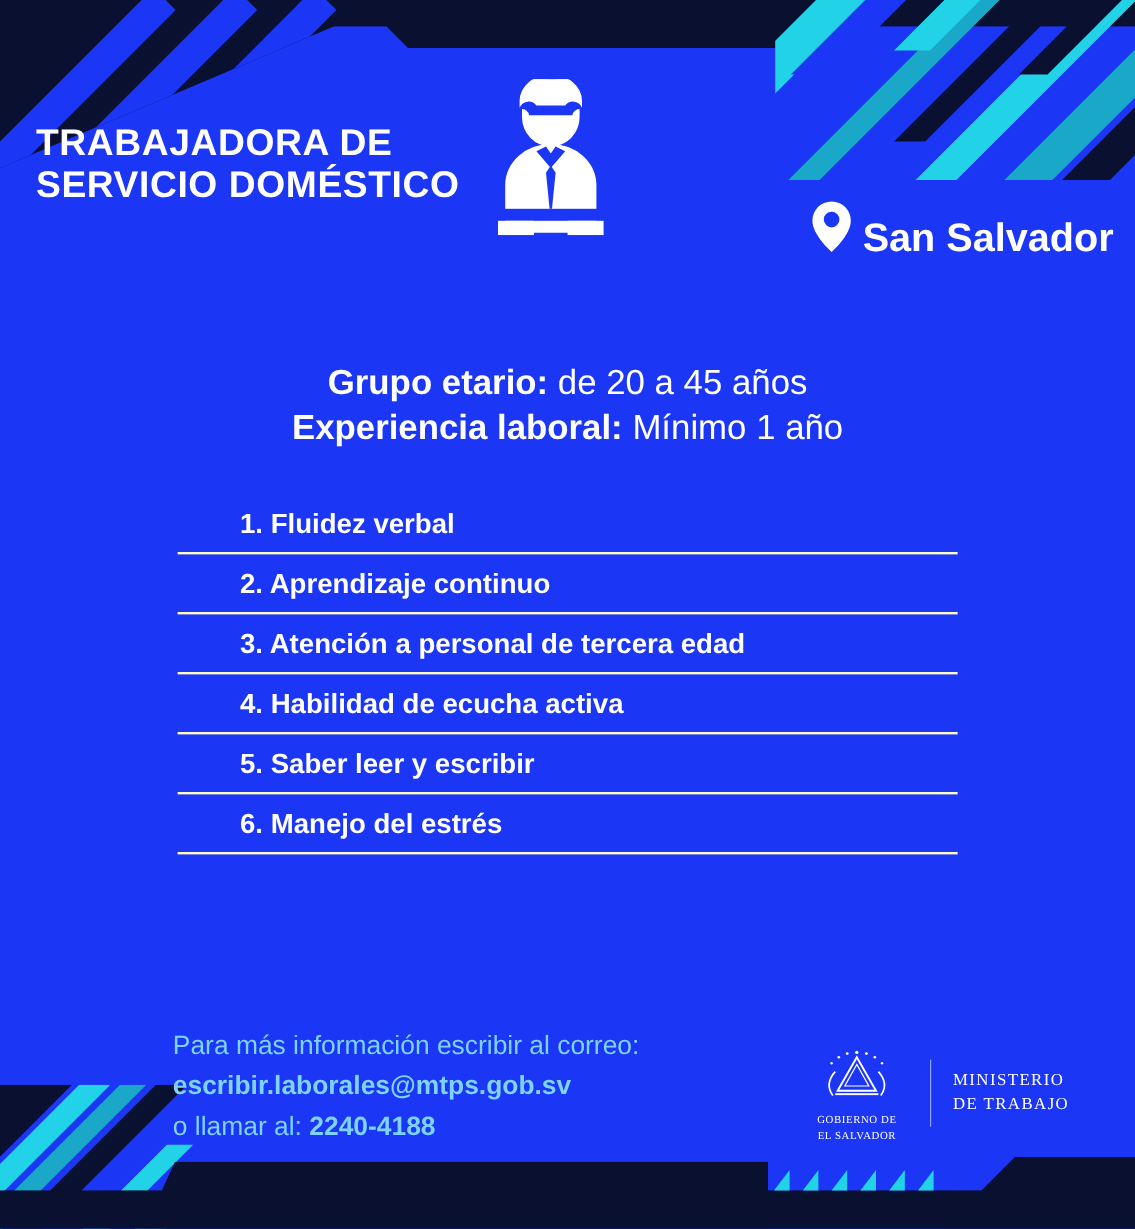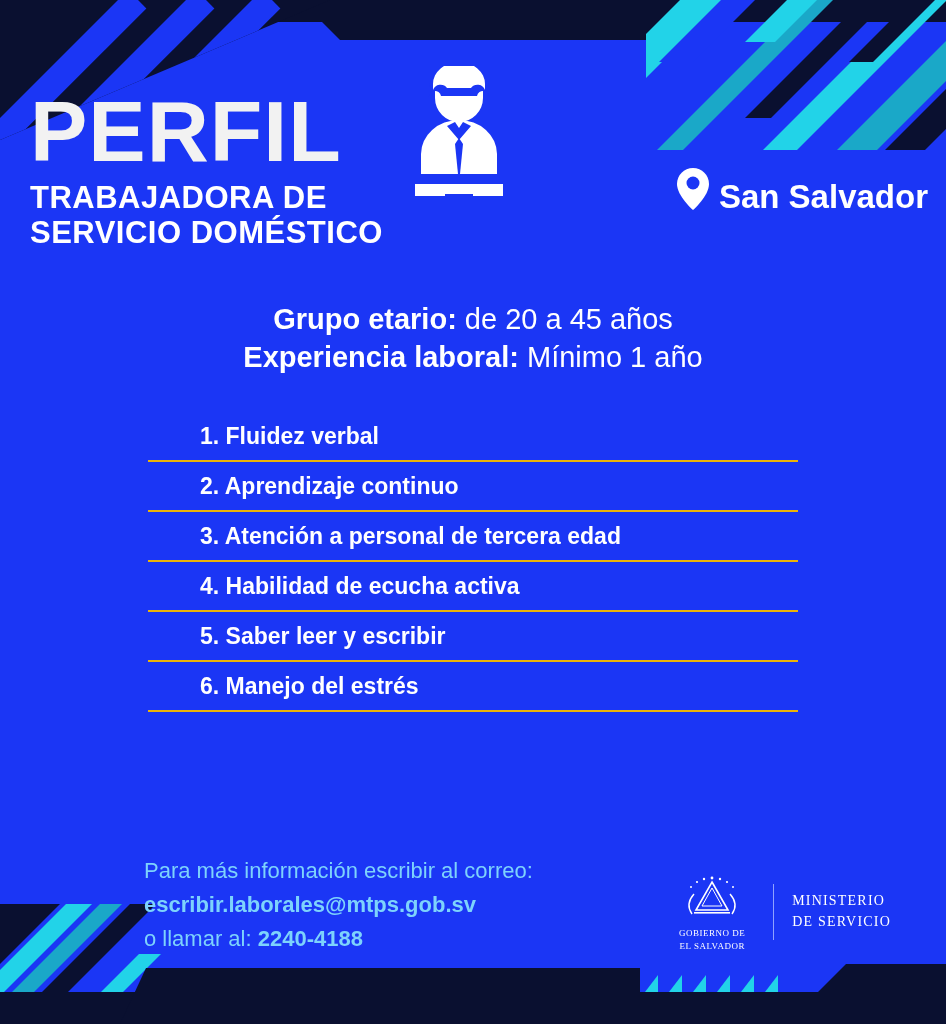--- a/index.html
+++ b/index.html
@@ -184,21 +184,21 @@
   .list {
     position: absolute;
     left: 148px;
     top: 412px;
     width: 650px;
   }
   .list-item {
     height: 50px;
     display: flex;
     align-items: center;
-    border-bottom: 2px solid #eab308;
+    border-bottom: 2px solid #fef9c3;
     padding-left: 52px;
     box-sizing: border-box;
   }
   .list-item span {
     font-size: 23px;
     font-weight: bold;
     color: #ffffff;
   }
 
   
@@ -289,21 +289,20 @@
   <div class="tri-row">
     <span></span>
       <span></span>
       <span></span>
       <span></span>
       <span></span>
       <span></span>
   </div>
 
   <div class="header">
-    <h1 class="perfil">PERFIL</h1>
     <div class="sub1">TRABAJADORA DE</div>
     <div class="sub2">SERVICIO DOMÉSTICO</div>
   </div>
 
   <div class="avatar">
     <svg width="128" height="130" viewBox="0 0 128 130">
       <path d="M40 12 a26 26 0 0 1 48 0 v20 a24 24 0 0 1 -48 0 z" fill="#ffffff"></path>
       <path d="M34 22 a30 22 0 0 1 60 0 l0 10 a6 6 0 0 0 -12 -2 l-36 0 a6 6 0 0 0 -12 2 z" fill="#1b36f5"></path>
       <path d="M38 18 a26 22 0 0 1 52 0 l0 6 a8 8 0 0 0 -14 -2 l-24 0 a8 8 0 0 0 -14 2 z" fill="#ffffff"></path>
       <path d="M26 88 a38 34 0 0 1 76 0 v40 h-76 z" fill="#ffffff"></path>
@@ -382,17 +381,17 @@
           <path d="M56 22 q9 10 2 20" fill="none" stroke="#ffffff" stroke-width="1.4"></path>
           <rect x="20" y="40" width="36" height="1.6"></rect>
         </g>
       </svg>
       <div class="lbl">GOBIERNO DE</div>
       <div class="lbl">EL SALVADOR</div>
     </div>
     <div class="divider"></div>
     <div class="minis">
       <div>MINISTERIO</div>
-      <div>DE SERVICIO</div>
+      <div>DE TRABAJO</div>
     </div>
   </div>
 
 </div>
 
 </body></html>

